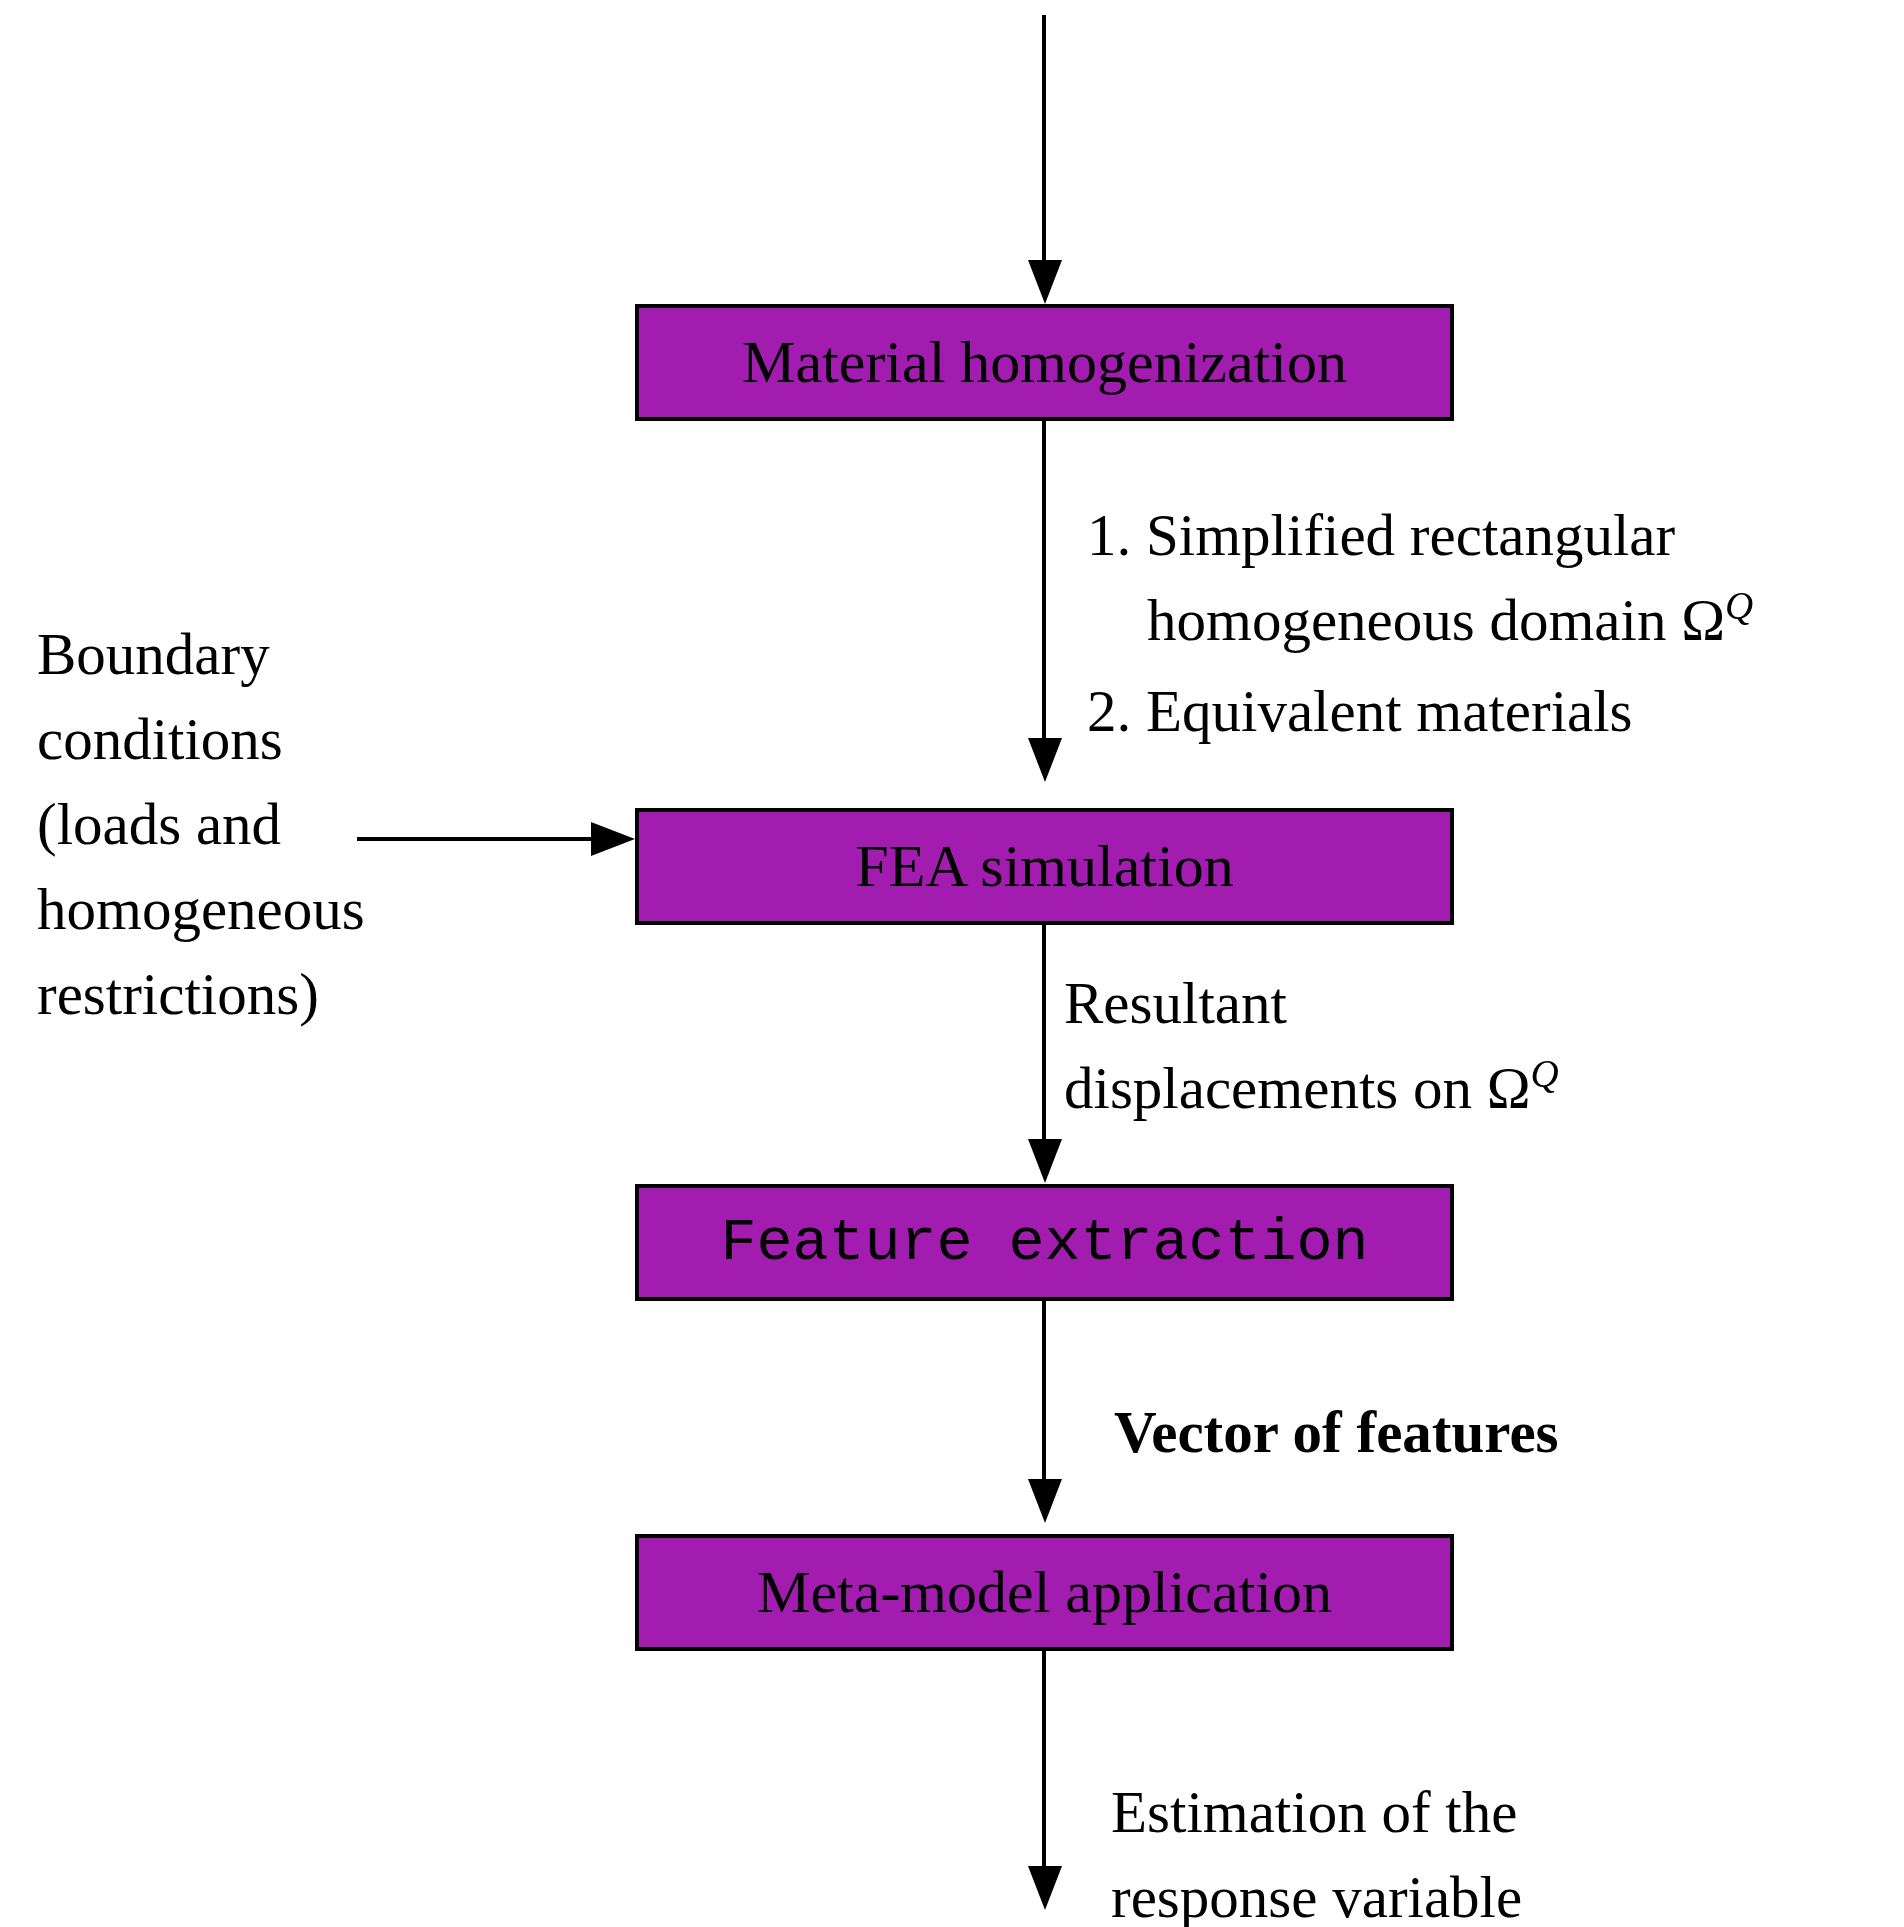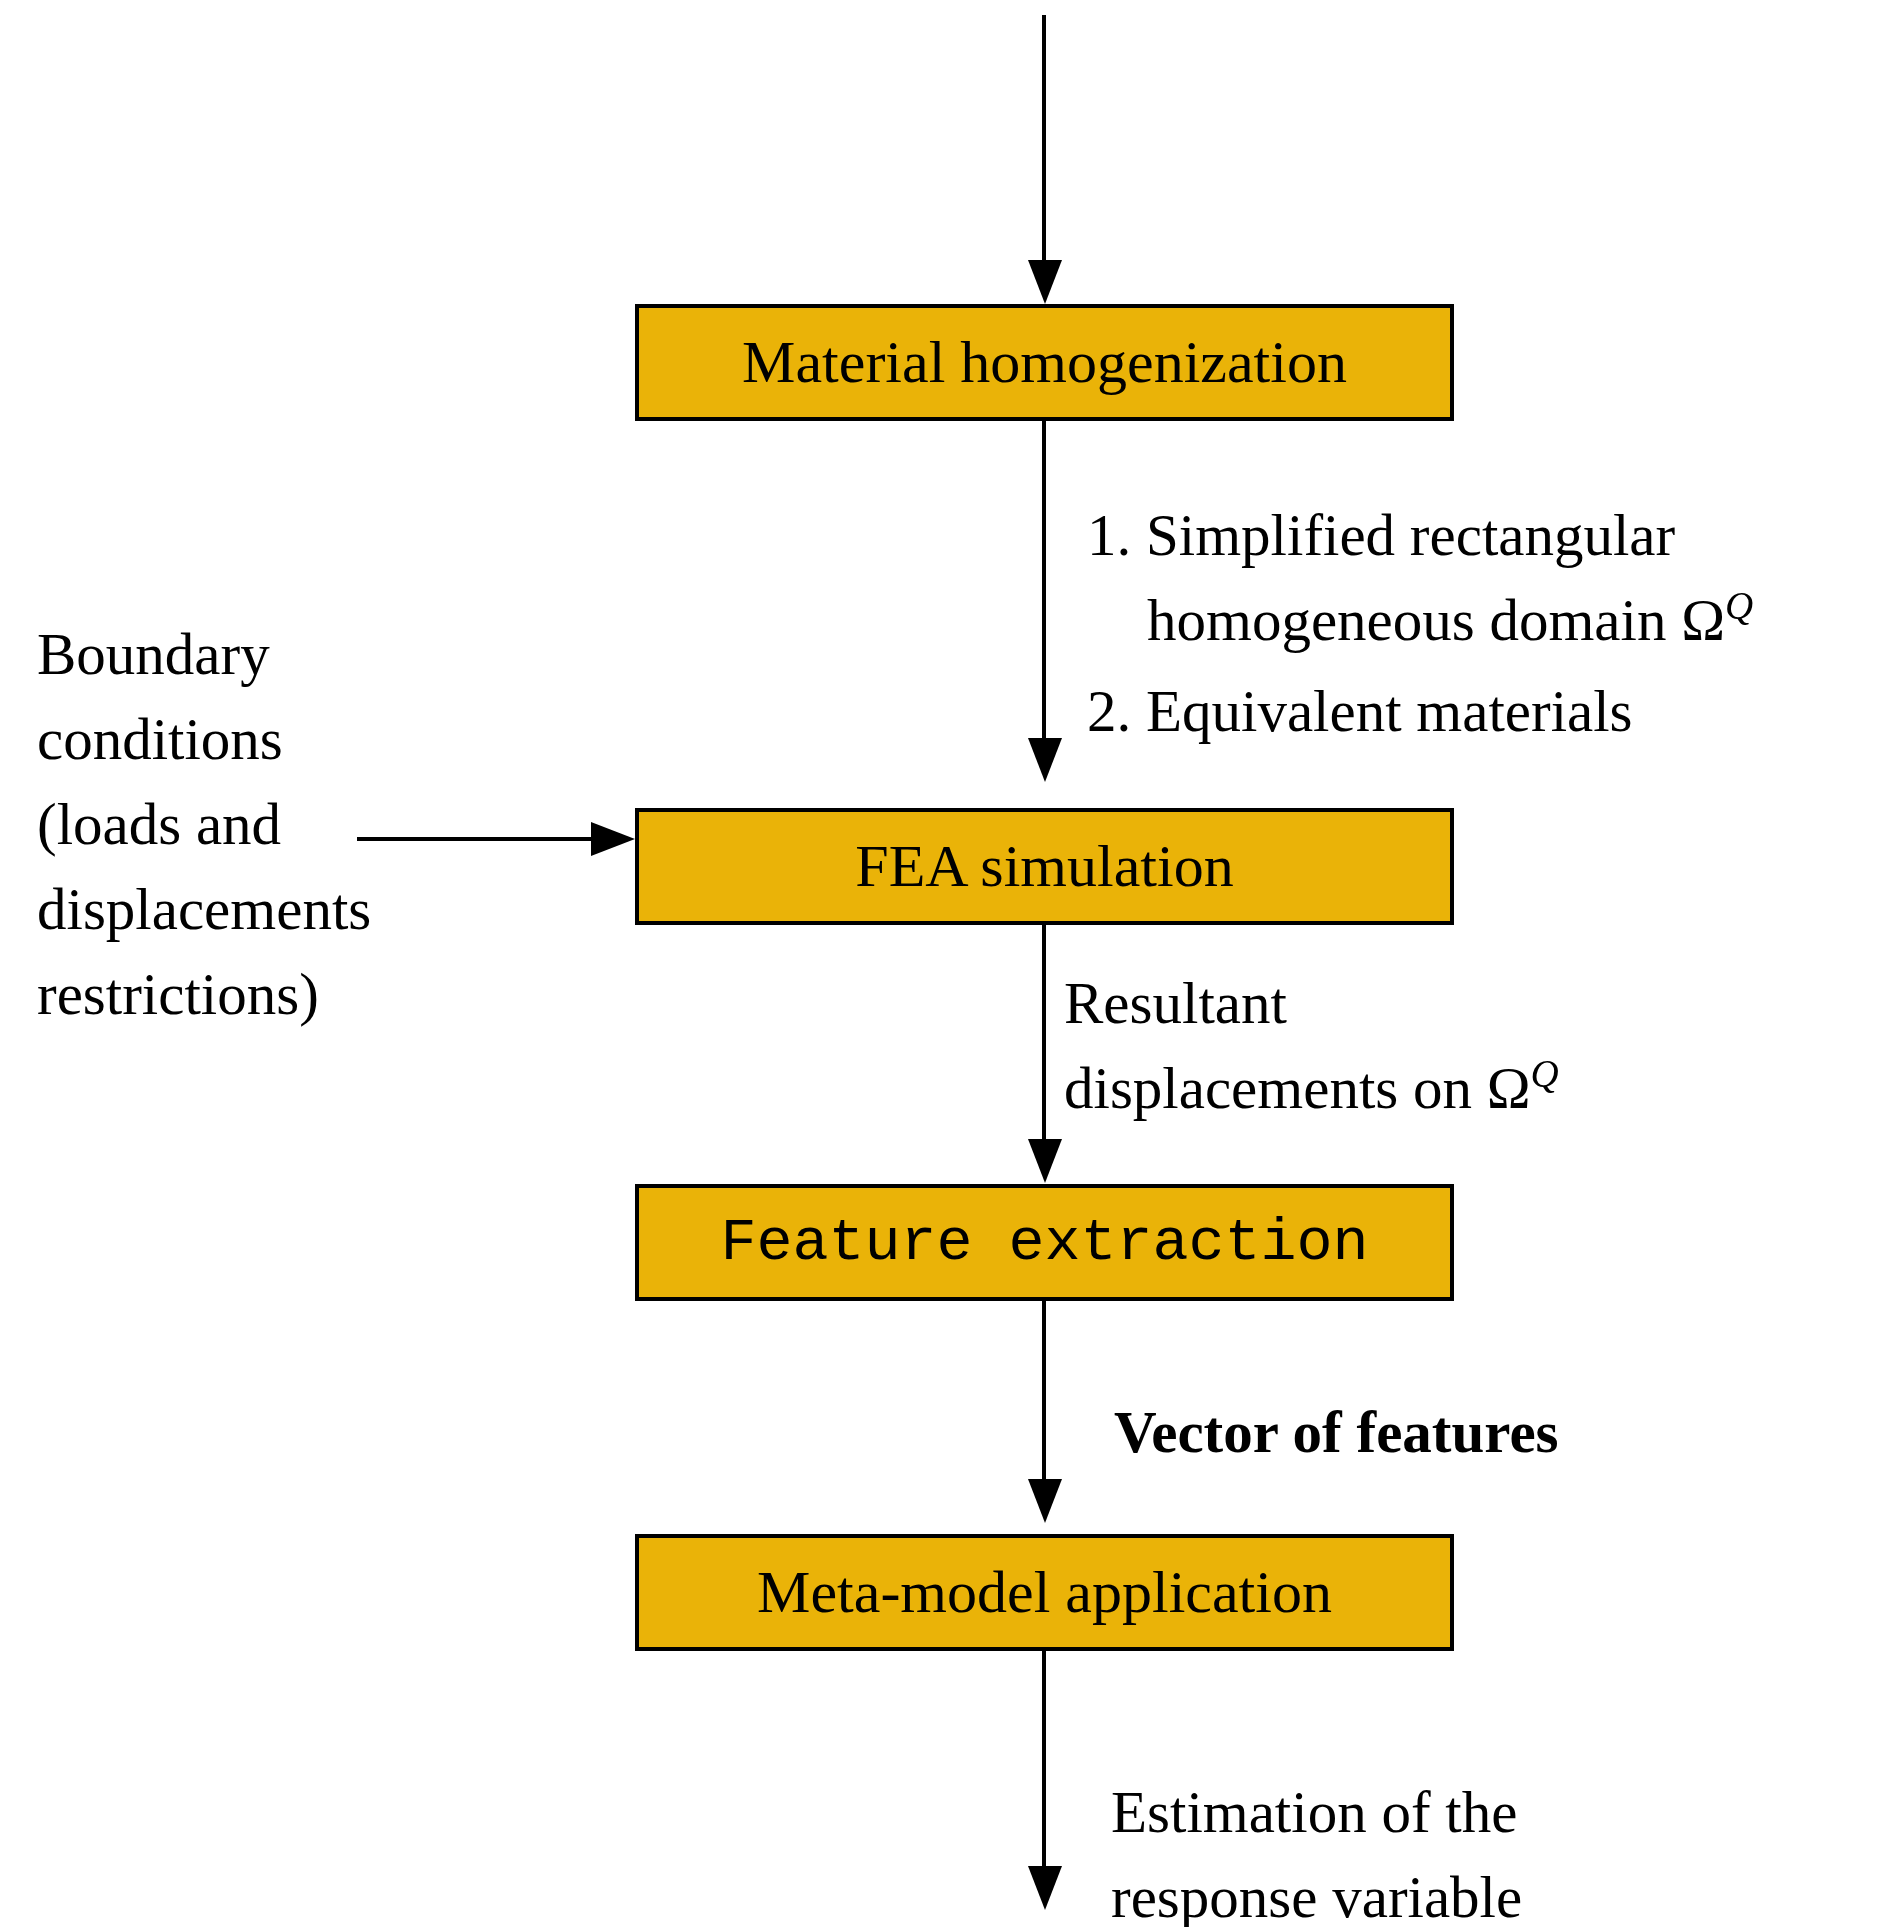--- a/index.html
+++ b/index.html
@@ -12,21 +12,21 @@
     font-family: "Liberation Serif", "DejaVu Serif", serif;
     overflow: hidden;
   }
   .node {
     position: absolute;
     left: 635px;
     width: 819px;
     height: 117px;
     border: 4.4px solid #000000;
     box-sizing: border-box;
-    background: #eab308;
+    background: #a21caf;
     display: flex;
     align-items: center;
     justify-content: center;
     font-size: 60px;
     white-space: nowrap;
   }
   .vline { position: absolute; width: 4.4px; background: #000000; }
   .hline { position: absolute; height: 4.4px; background: #000000; }
   .head-down {
     position: absolute; width: 0; height: 0;
@@ -108,21 +108,21 @@
     <div class="indent">
       <span>homogeneous domain Ω</span><span class="sup">Q</span>
     </div>
     <div>2. Equivalent materials</div>
   </div>
 
   <div class="lbl" style="left:29px; top:612px;margin-left:8px;">
     <div>Boundary</div>
     <div>conditions</div>
     <div>(loads and</div>
-    <div>displacements</div>
+    <div>homogeneous</div>
     <div>restrictions)</div>
   </div>
 
   <div class="lbl" style="left:1064px; top:961px;">
     <div>Resultant</div>
     <div>
       <span>displacements on Ω</span><span class="sup">Q</span>
     </div>
   </div>
 

